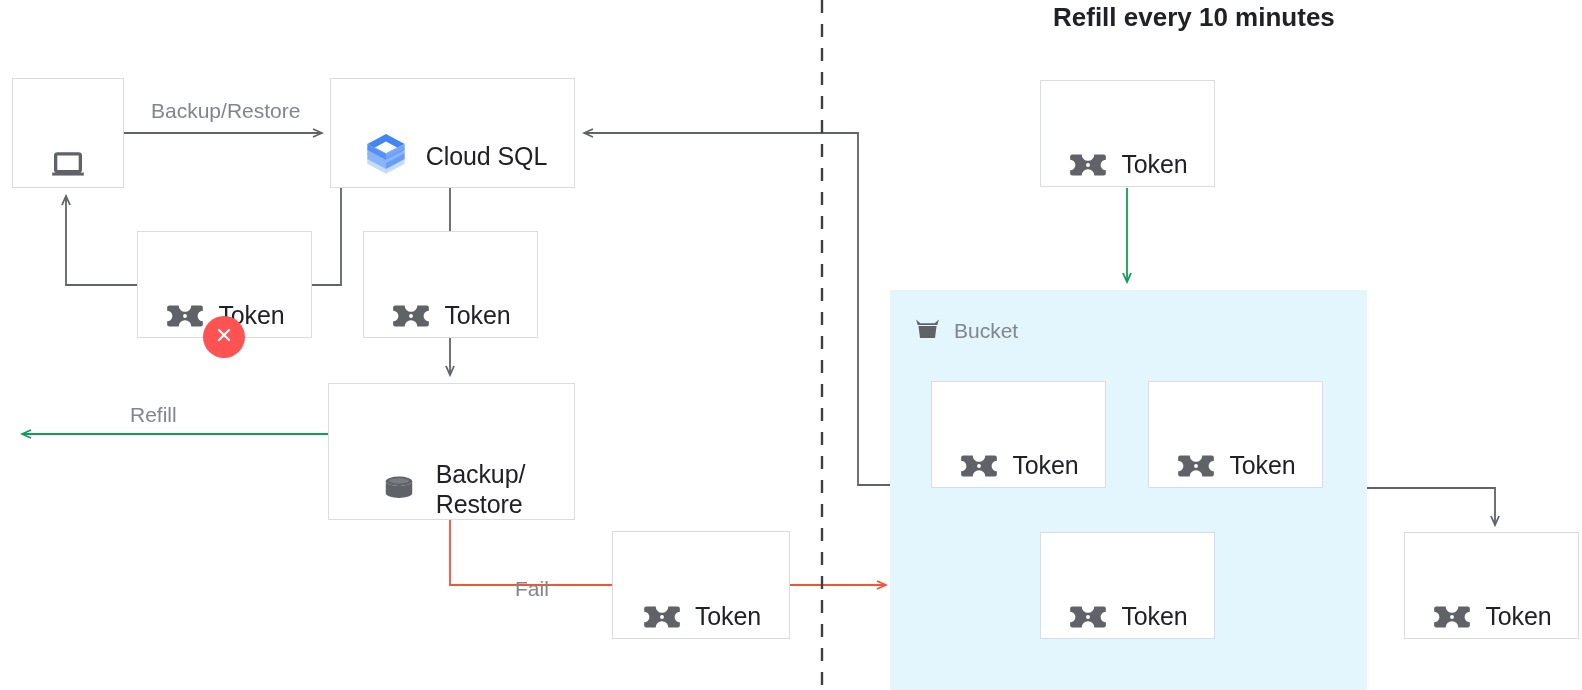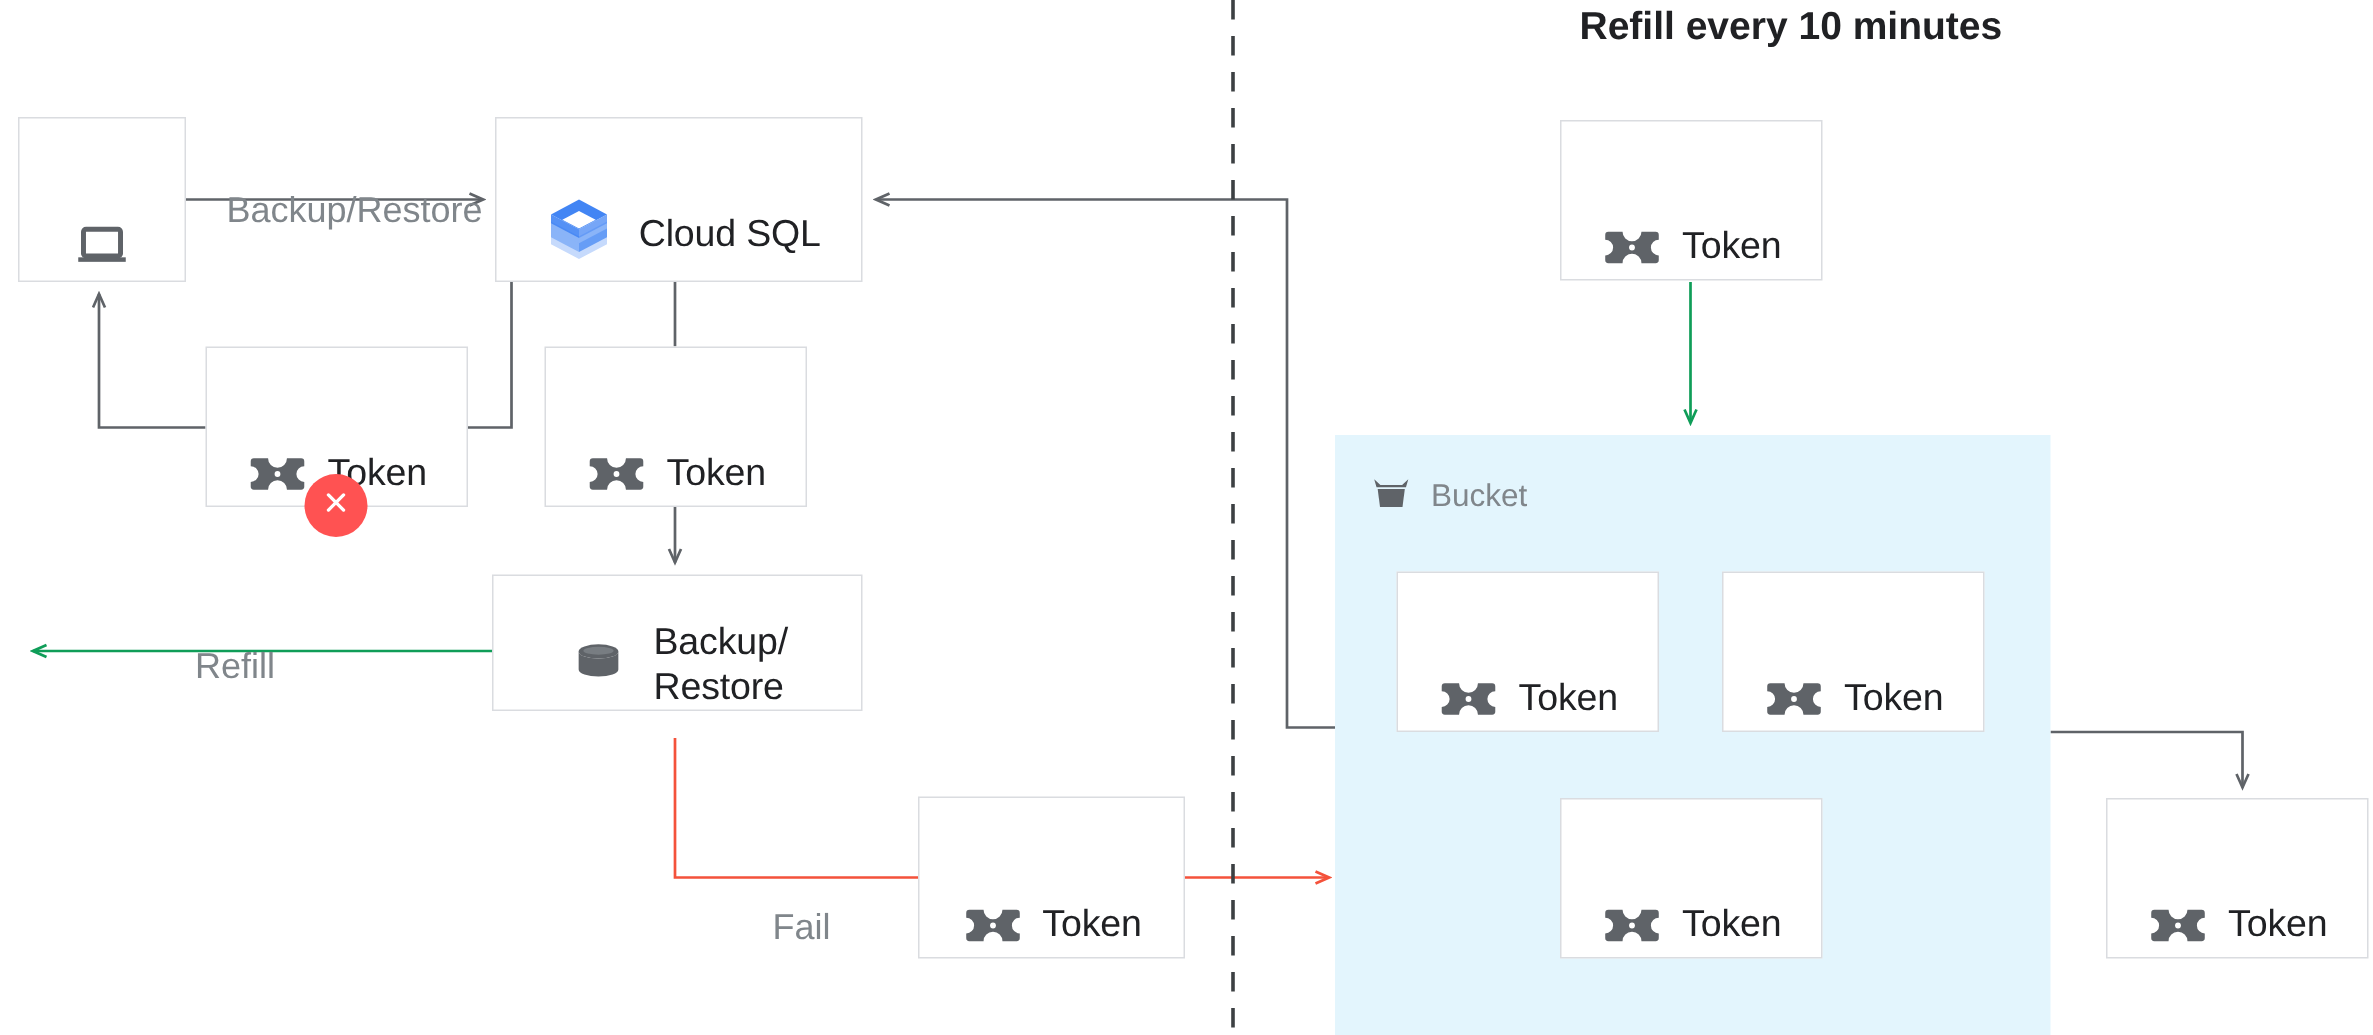--- a/index.html
+++ b/index.html
@@ -39,26 +39,25 @@
   .node-label {
     font-size: 25px;
     color: #202124;
     line-height: 1.18;
     white-space: pre-line;
     letter-spacing: -0.1px;
   }
   .ticket-icon { flex: 0 0 auto; display:block; }
   .edge-label {
     position: absolute;
-    font-size: 24px;
+    font-size: 21px;
     color: #80868b;
     z-index: 4;
     line-height: 1.26;
     white-space: pre-line;
-    margin-top: 28px;
   }
   .title-text {
     position: absolute;
     font-size: 26px;
     font-weight: bold;
     color: #202124;
     z-index: 4;
     white-space: nowrap;
   }
   .bucket-region {
@@ -203,21 +202,21 @@
           <path d="M5,10 h9 a4.6,4.6 0 0 0 12,0 h9 a2,2 0 0 1 2,2 v3 a4.6,4.6 0 0 0 0,10 v3 a2,2 0 0 1 -2,2 h-9 a4.6,4.6 0 0 0 -12,0 h-9 a2,2 0 0 1 -2,-2 v-3 a4.6,4.6 0 0 0 0,-10 v-3 a2,2 0 0 1 2,-2 z" fill="#5f6368"></path>
           <circle cx="20" cy="13.6" r="1.85" fill="#ffffff"></circle>
           <circle cx="20" cy="20" r="1.85" fill="#ffffff"></circle>
           <circle cx="20" cy="26.4" r="1.85" fill="#ffffff"></circle>
         </svg>
       </span>
       <span class="node-label">Token</span>
     </div>
   </div>
 
-  <div class="node-box" style="left:328px; top:383px; width:247px; height:91px;">
+  <div class="node-box" style="left:328px; top:383px; width:247px; height:137px;">
     <div class="node-inner" style="gap:16px;">
       <span>
         <svg width="42" height="42" viewBox="0 0 40 40" aria-hidden="true">
           <ellipse cx="20" cy="13.6" rx="12.6" ry="4.5" fill="#5f6368"></ellipse>
           <path d="M7.4,13.6 v11.4 a12.6,4.5 0 0 0 25.2,0 v-11.4 a12.6,4.5 0 0 1 -25.2,0 z" fill="#5f6368"></path>
           <ellipse cx="20" cy="13.2" rx="9.6" ry="2.5" fill="#787d82"></ellipse>
         </svg>
       </span>
       <span class="node-label">Backup/
 Restore</span>

